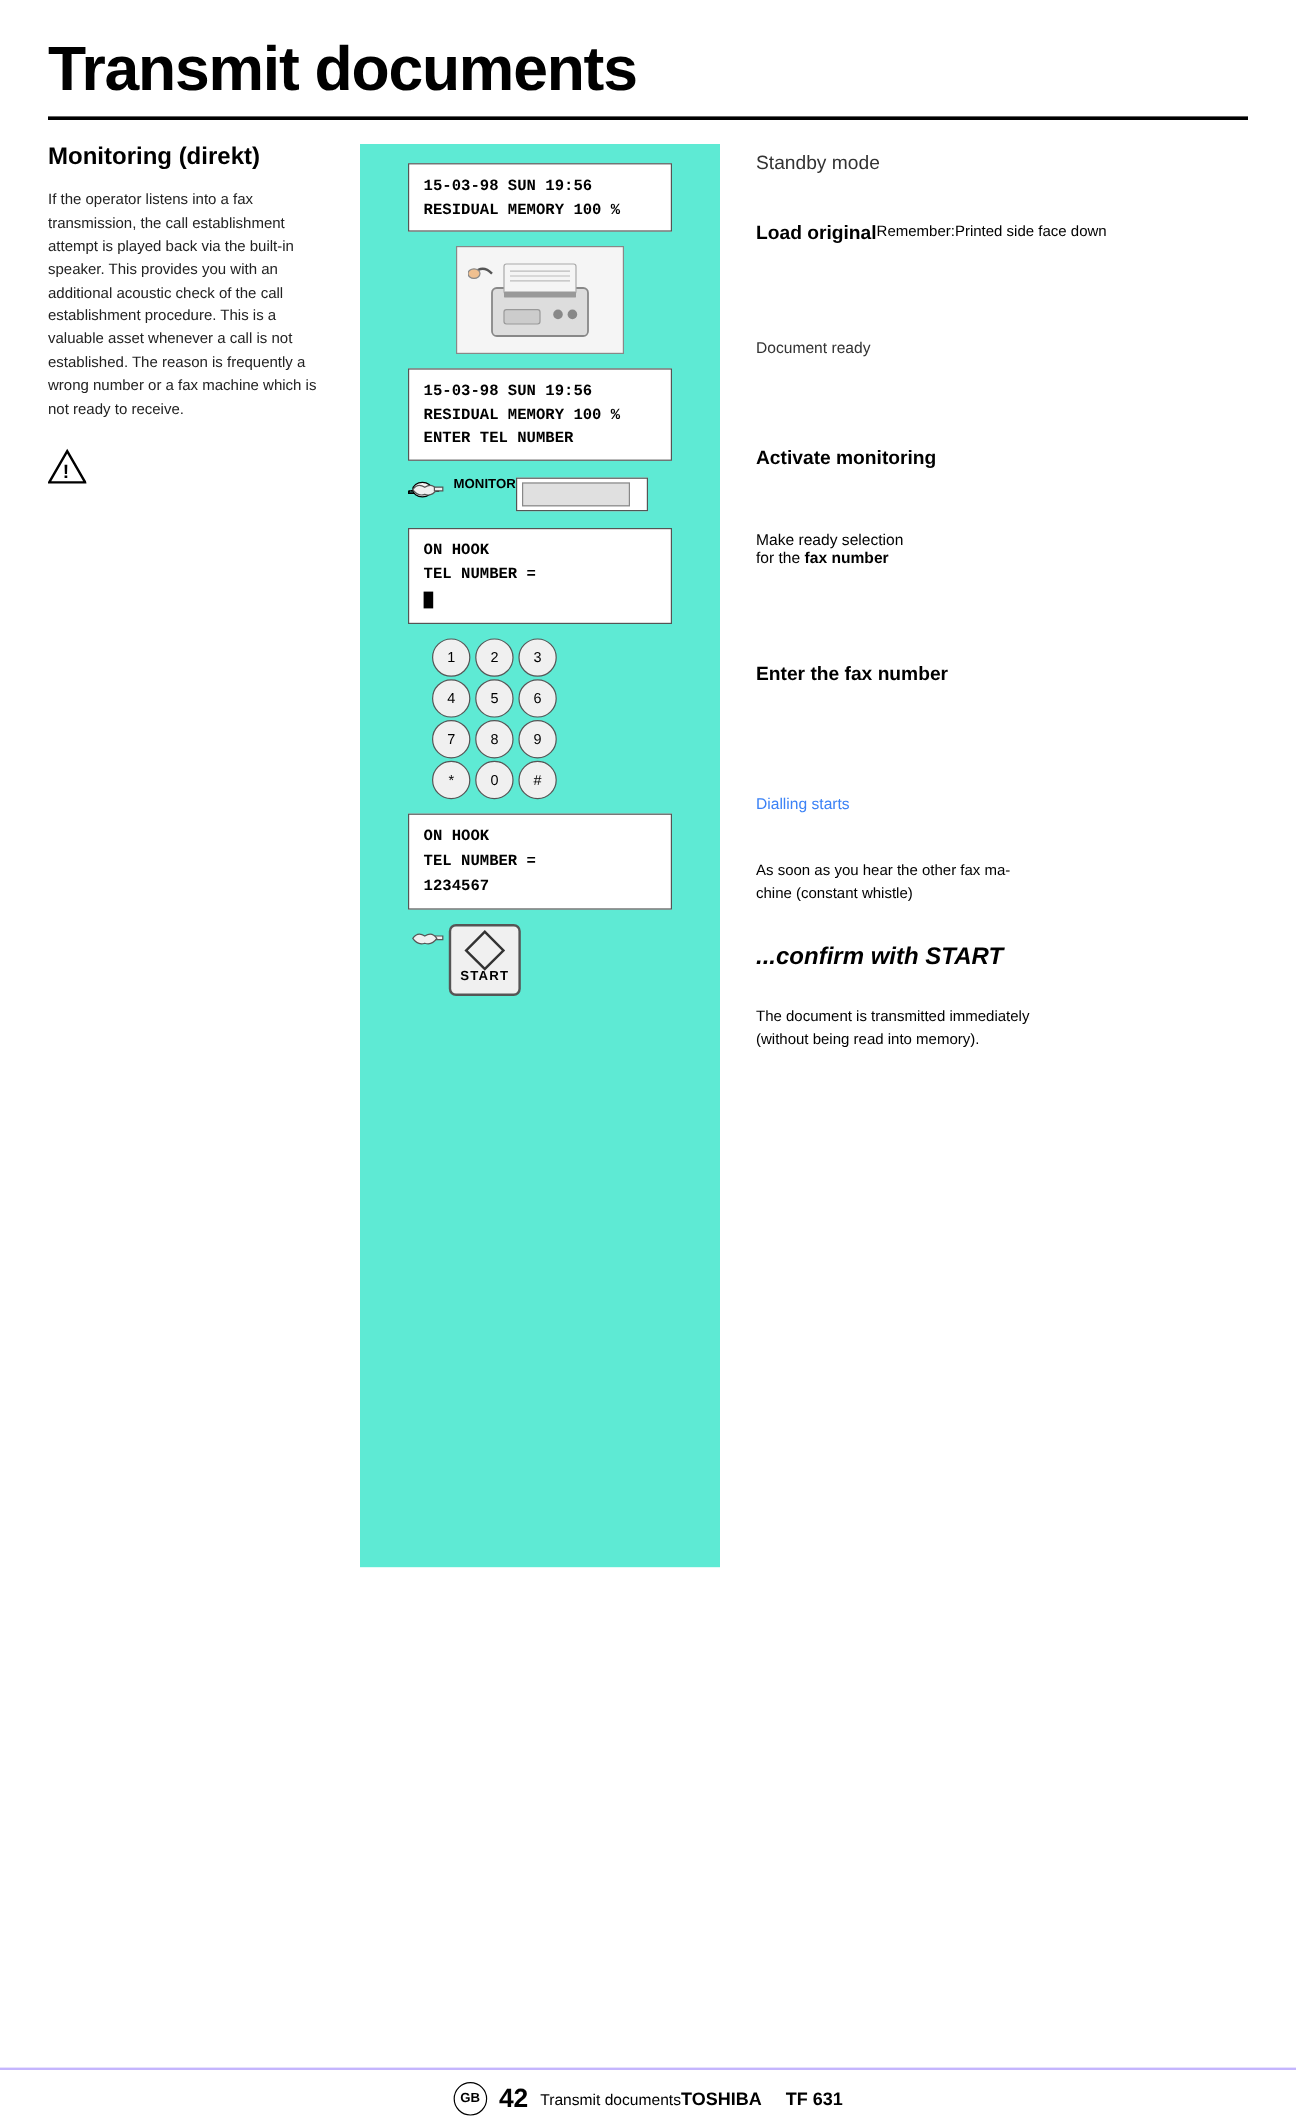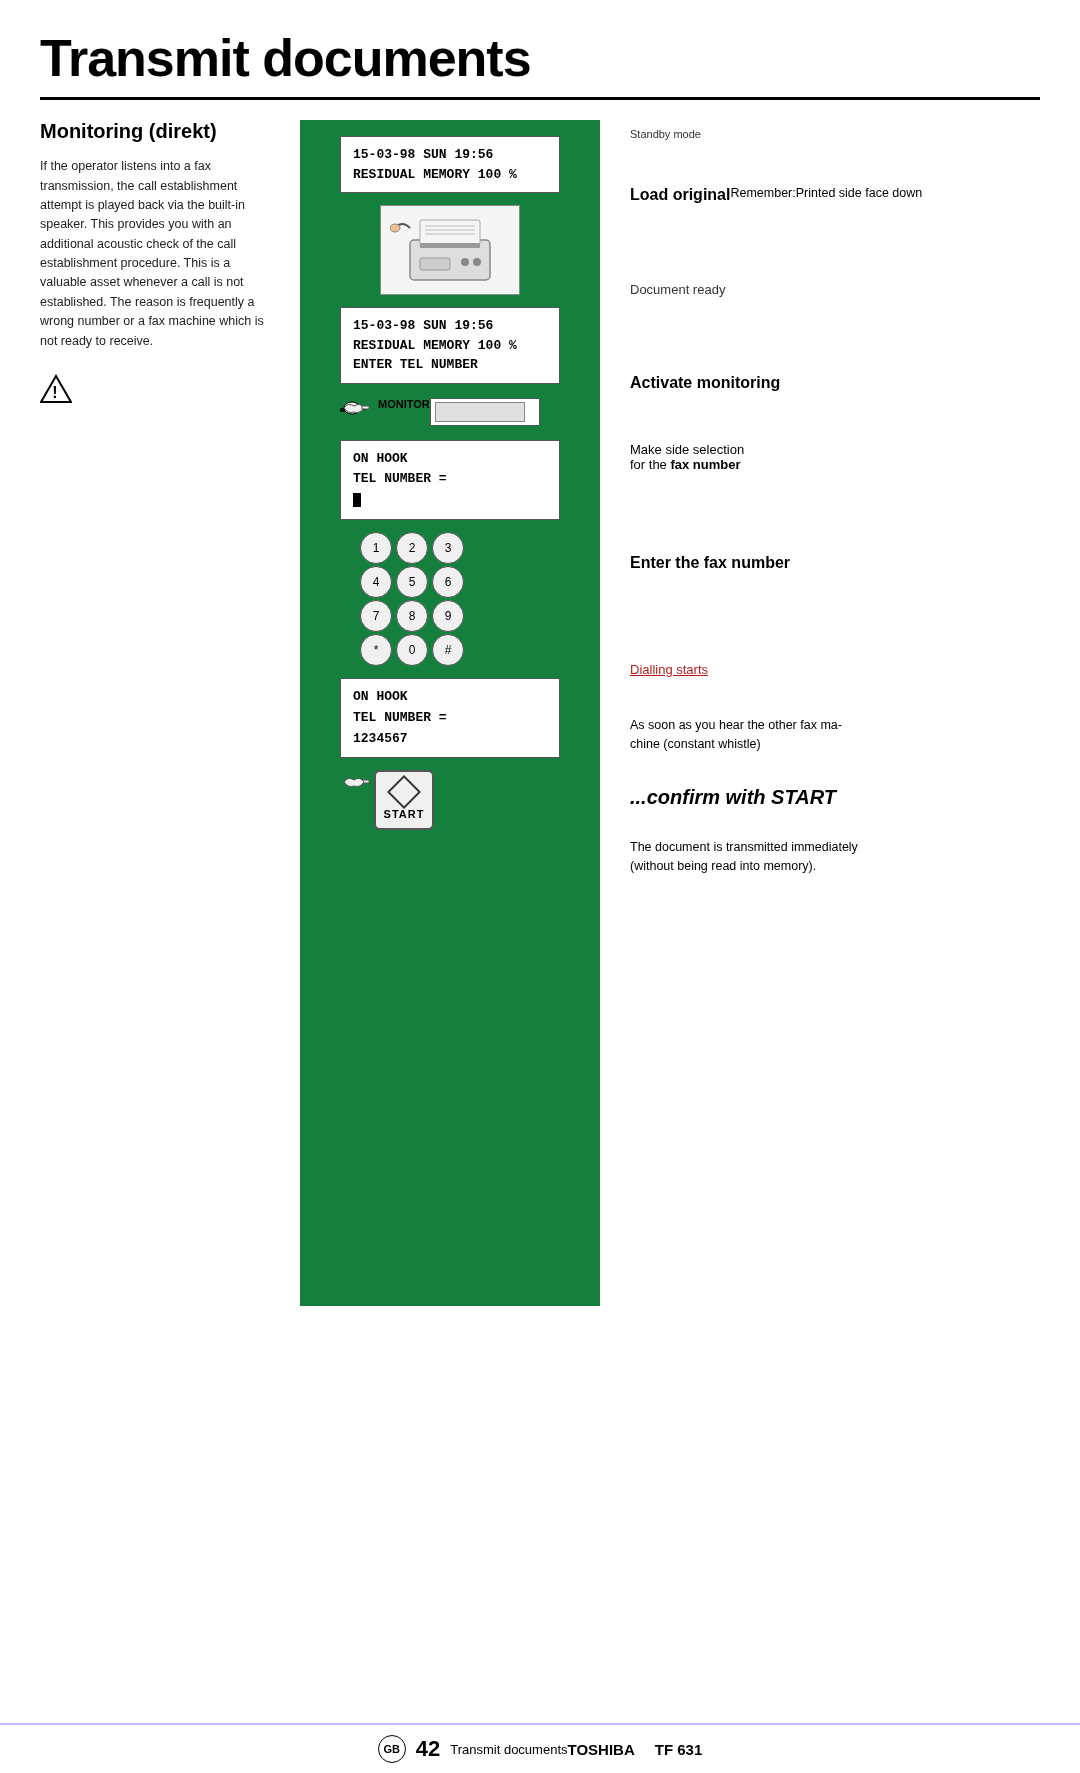--- a/index.html
+++ b/index.html
@@ -78,21 +78,21 @@
     .warning-text {
       font-size: 12px;
       line-height: 1.5;
       color: #222;
     }
 
     
     .center-col {
       width: 300px;
       flex-shrink: 0;
-      background: #15803d;
+      background: #5eead4;
       padding: 16px 20px;
       display: flex;
       flex-direction: column;
       align-items: center;
       gap: 12px;
     }
 
     
     .lcd-display {
       background: #fff;
@@ -396,48 +396,48 @@
           <div style="width:24px;height:24px;border:2px solid #333;transform:rotate(45deg);margin-bottom:6px;"></div>
           <div style="margin-top:-2px; font-size:11px;font-weight:700;letter-spacing:1px;">START</div>
         </div>
       </div>
 
     </div>
 
     <div class="right-col">
 
       <div style="height:62px;display:flex;align-items:flex-start;padding-top:8px;">
-        <div style="font-size:11px;color:#333;">Standby mode</div>
+        <div style="font-size:16px;color:#333;">Standby mode</div>
       </div>
 
       <div style="height:94px;display:flex;flex-direction:row;justify-content:flex-start;padding-top:4px;">
         <div style="font-size:16px;font-weight:700;margin-bottom:4px;">Load original</div>
         <div style="font-size:12.5px;">Remember:</div>
         <div style="font-size:12.5px;">Printed side face down</div>
       </div>
 
       <div style="height:90px;display:flex;align-items:flex-start;padding-top:6px;">
         <div style="font-size:13px;color:#333;">Document ready</div>
       </div>
 
       <div style="height:68px;display:flex;align-items:flex-start;padding-top:8px;">
         <div style="font-size:16px;font-weight:700;">Activate monitoring</div>
       </div>
 
       <div style="height:112px;display:flex;flex-direction:column;justify-content:flex-start;padding-top:8px;">
-        <div style="font-size:13px;">Make side selection</div>
+        <div style="font-size:13px;">Make ready selection</div>
         <div style="font-size:13px;">for the <span style="font-weight:700;">fax number</span></div>
       </div>
 
       <div style="height:110px;display:flex;align-items:flex-start;padding-top:8px;">
         <div style="font-size:16px;font-weight:700;">Enter the fax number</div>
       </div>
 
       <div style="height:56px;display:flex;align-items:flex-start;padding-top:6px;">
-        <div style="font-size:13px;color:#b91c1c;text-decoration:underline;">Dialling starts</div>
+        <div style="font-size:13px;color:#3b82f6;">Dialling starts</div>
       </div>
 
       <div style="height:68px;display:flex;align-items:flex-start;padding-top:4px;">
         <div style="font-size:12.5px;line-height:1.5;">As soon as you hear the other fax ma-<br>chine (constant whistle)</div>
       </div>
 
       <div style="height:52px;display:flex;align-items:flex-start;padding-top:6px;">
         <div style="font-size:20px;font-weight:700;font-style:italic;">...confirm with START</div>
       </div>
 

